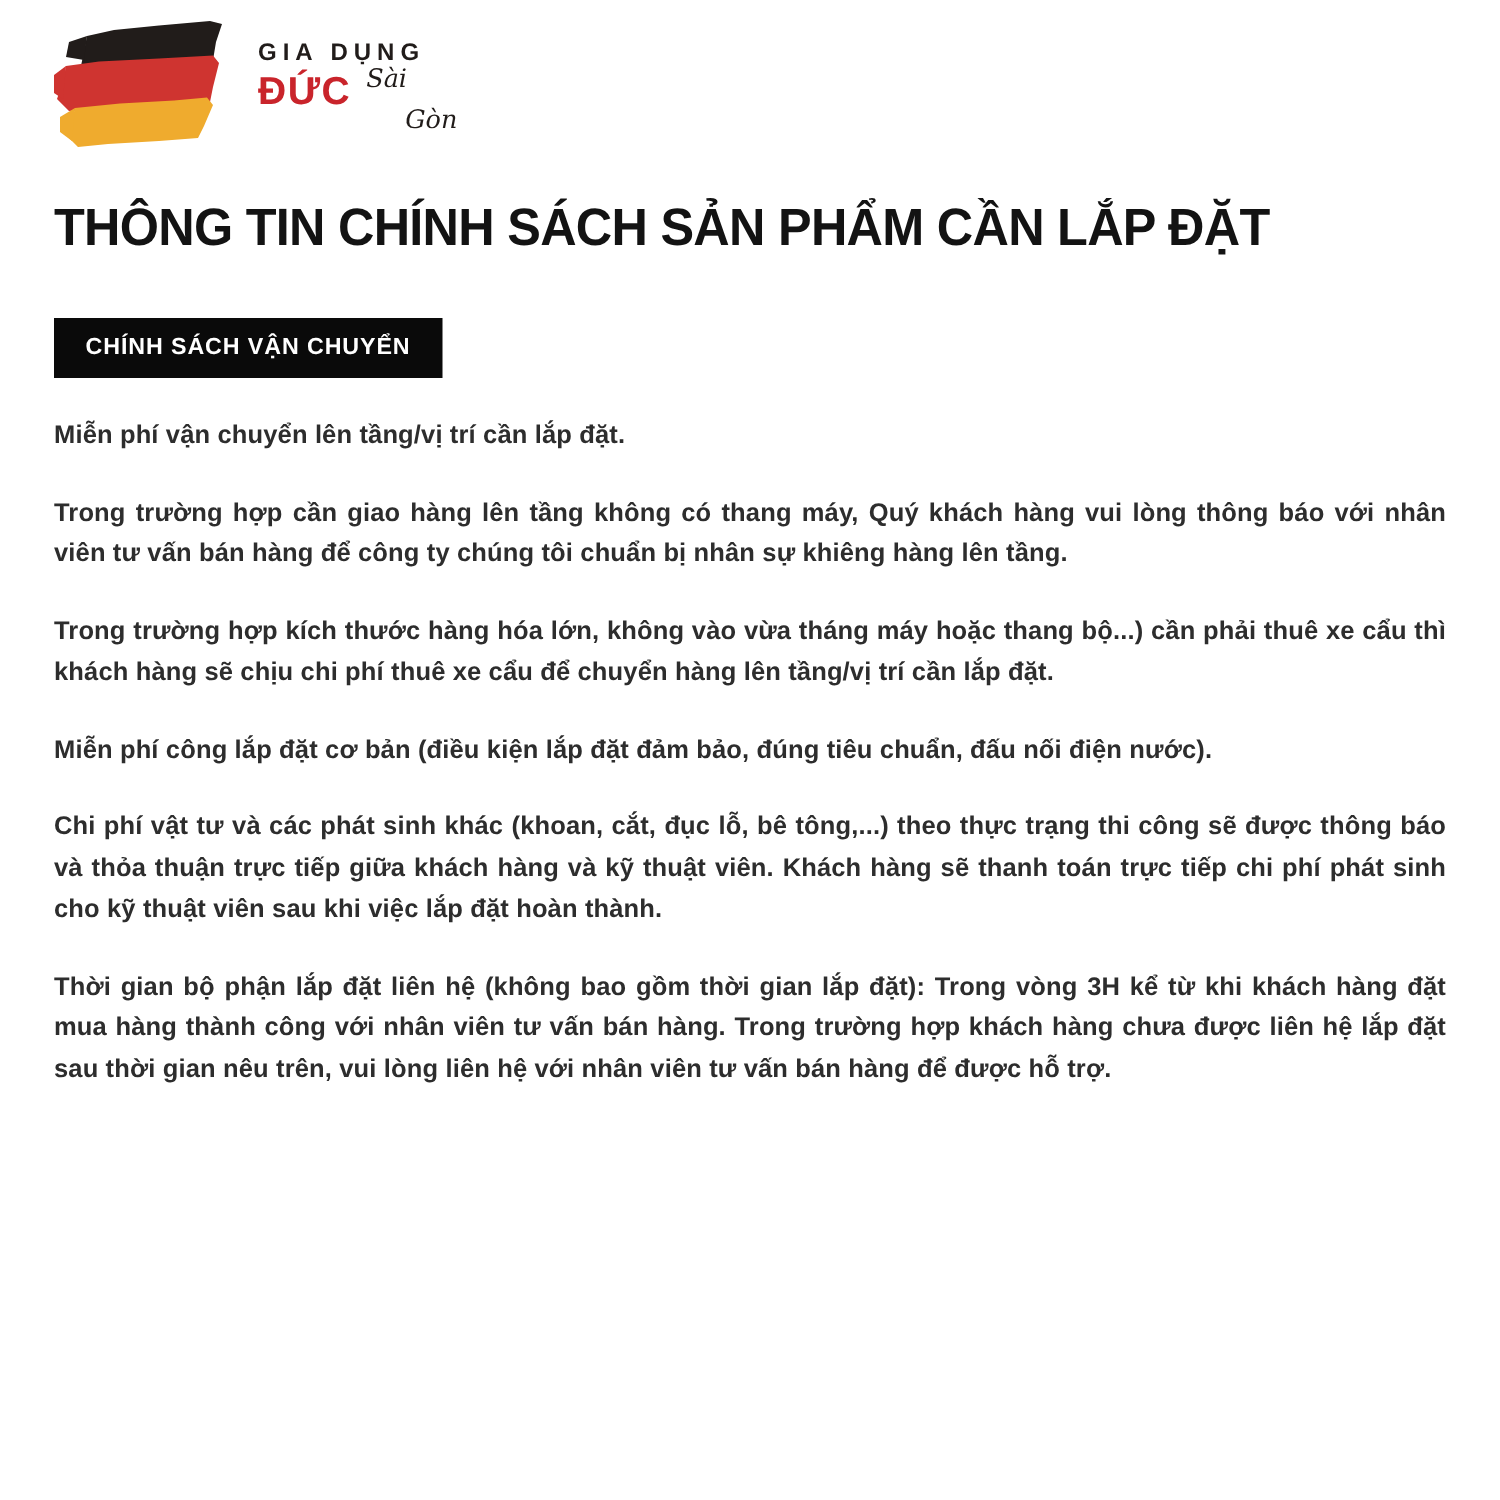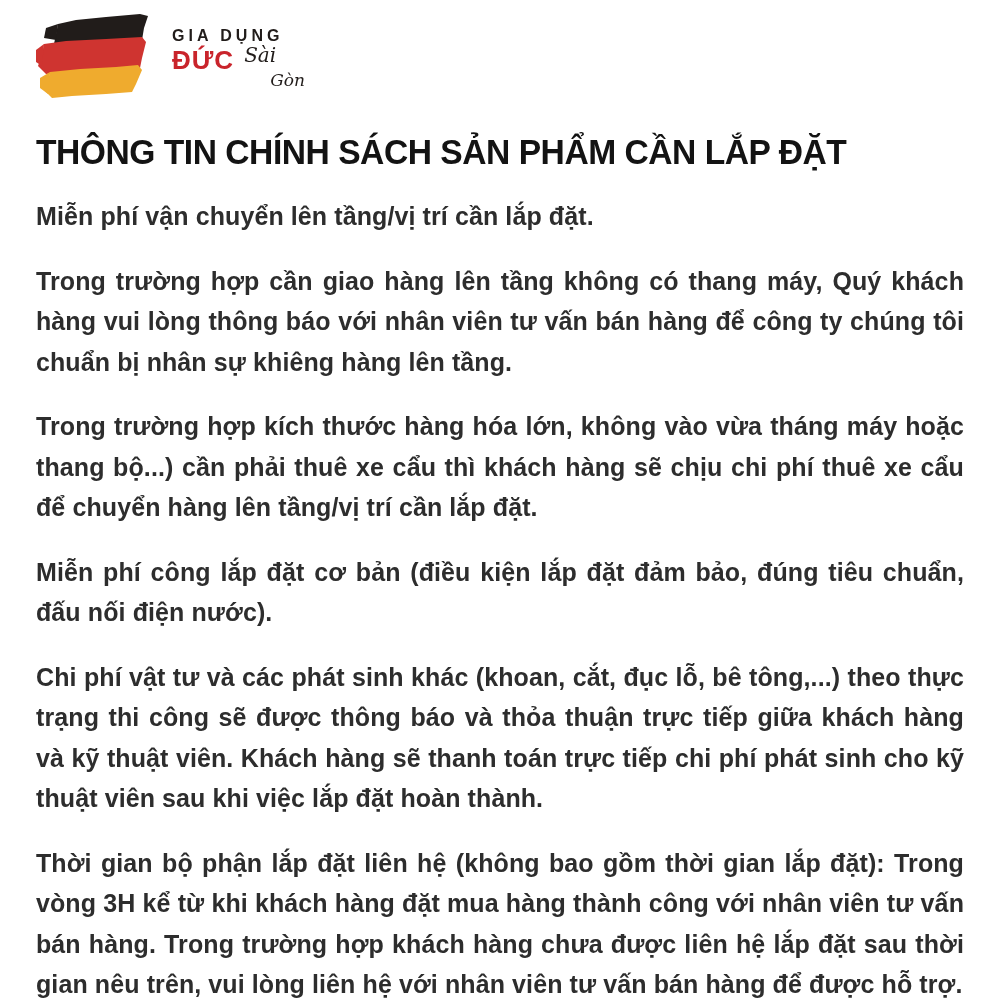--- a/index.html
+++ b/index.html
@@ -23,21 +23,21 @@
   .brand-line2{display:flex;align-items:flex-start;margin-top:5px;}
   .brand-duc{
     font-weight:bold;font-size:26px;color:#c9242b;letter-spacing:1px;
     line-height:.9;
   }
   .brand-script{
     position:relative;width:80px;height:44px;margin-left:4px;
     font-family:"DejaVu Serif","Liberation Serif",serif;
     font-style:italic;color:#211c1a;
   }
-  .script-sai{position:absolute;left:6px;top:-4px;font-size:20px;}
+  .script-sai{position:absolute;left:6px;top:-4px;font-size:17px;}
   .script-gon{position:absolute;left:32px;top:23px;font-size:17px;}
 
   
   .page-title{
     margin:26px 0 0 0;
     font-size:35px;font-weight:bold;color:#131313;
     letter-spacing:-0.5px;
     transform:scaleX(.96);transform-origin:left center;
     white-space:nowrap;
   }
@@ -47,21 +47,21 @@
     display:inline-block;
     background:#0a0a0a;color:#ffffff;
     font-size:15.5px;font-weight:bold;letter-spacing:.6px;
     padding:11px 21px;
   }
   .sec-1 .section-heading{margin-top:40px;}
   .sec-2 .section-heading,
   .sec-3 .section-heading{margin-top:14px;}
   .section p{
     margin:24px 0 0 0;
-    font-size:25px;line-height:1.62;font-weight:600;
+    font-size:17px;line-height:1.62;font-weight:600;
     color:#2d2d2d;
     text-align:justify;
     letter-spacing:.1px;
   }
   .section{margin-bottom:6px;}
 </style>
 </head>
 <body>
 
 <div class="page">
@@ -86,20 +86,21 @@
           <span class="script-sai">Sài</span>
           <span class="script-gon">Gòn</span>
         </span>
       </div>
     </div>
   </div>
 
   <h1 class="page-title">THÔNG TIN CHÍNH SÁCH SẢN PHẨM CẦN LẮP ĐẶT</h1>
 
   <div class="section sec-1">
+    <div class="section-heading">CHÍNH SÁCH VẬN CHUYỂN</div>
     <p>Miễn phí vận chuyển lên tầng/vị trí cần lắp đặt.</p>
     <p>Trong trường hợp cần giao hàng lên tầng không có thang máy, Quý khách hàng vui lòng thông báo với nhân viên tư vấn bán hàng để công ty chúng tôi chuẩn bị nhân sự khiêng hàng lên tầng.</p>
     <p>Trong trường hợp kích thước hàng hóa lớn, không vào vừa tháng máy hoặc thang bộ...) cần phải thuê xe cẩu thì khách hàng sẽ chịu chi phí thuê xe cẩu để chuyển hàng lên tầng/vị trí cần lắp đặt.</p>
   </div>
 
   <div class="section sec-2">
     <p>Miễn phí công lắp đặt cơ bản (điều kiện lắp đặt đảm bảo, đúng tiêu chuẩn, đấu nối điện nước).</p>
     <p>Chi phí vật tư và các phát sinh khác (khoan, cắt, đục lỗ, bê tông,...) theo thực trạng thi công sẽ được thông báo và thỏa thuận trực tiếp giữa khách hàng và kỹ thuật viên. Khách hàng sẽ thanh toán trực tiếp chi phí phát sinh cho kỹ thuật viên sau khi việc lắp đặt hoàn thành.</p>
     <p>Thời gian bộ phận lắp đặt liên hệ (không bao gồm thời gian lắp đặt): Trong vòng 3H kể từ khi khách hàng đặt mua hàng thành công với nhân viên tư vấn bán hàng. Trong trường hợp khách hàng chưa được liên hệ lắp đặt sau thời gian nêu trên, vui lòng liên hệ với nhân viên tư vấn bán hàng để được hỗ trợ.</p>
   </div>

